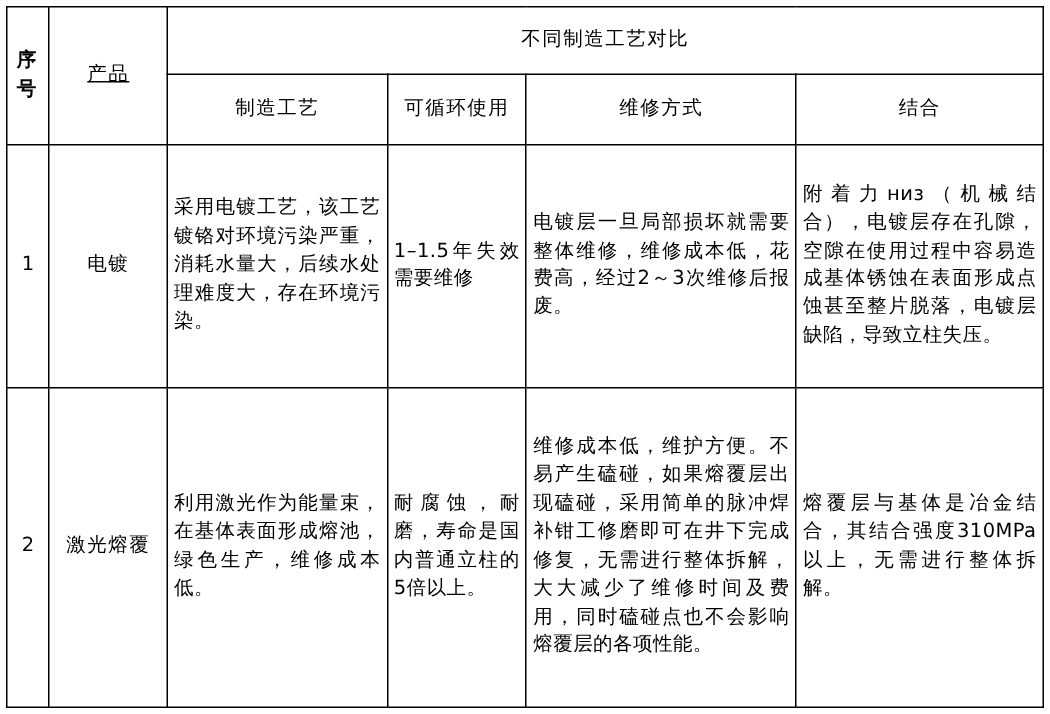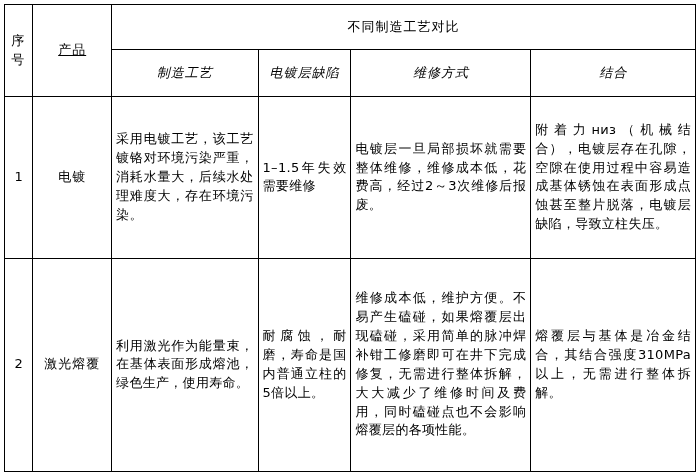--- a/index.html
+++ b/index.html
@@ -46,31 +46,31 @@
   .hdr-span {
     font-size: 16px;
     letter-spacing: 1px;
     height: 40px;
     margin-top: 14px;
   }
   .hdr-no {
     font-size: 15px;
     letter-spacing: 2px;
     line-height: 1.15;
+    font-weight: bold;
   }
   .hdr-prod {
     font-size: 15px;
     letter-spacing: 1px;
     text-decoration: underline;
   }
   .hdr-sub {
     font-size: 15px;
     letter-spacing: 1px;
     height: 42px;
-    font-style: italic;
   }
   .body-cell {
     font-size: 13.5px;
     text-align: center;
     letter-spacing: 0.3px;
   }
   .body-cell.justify {
     text-align: justify;
     text-align-last: left;
     text-justify: inter-ideograph;
@@ -99,35 +99,35 @@
       <col class="col-bond">
     </colgroup>
     <tbody>
       <tr>
         <td rowspan="2" class="hdr-no">序号</td>
         <td rowspan="2" class="hdr-prod">产品</td>
         <td colspan="4" class="hdr-span">不同制造工艺对比</td>
       </tr>
       <tr>
         <td class="hdr-sub">制造工艺</td>
-        <td class="hdr-sub">电镀层缺陷</td>
+        <td class="hdr-sub">可循环使用</td>
         <td class="hdr-sub">维修方式</td>
         <td class="hdr-sub">结合</td>
       </tr>
       <tr>
         <td class="row-no">1</td>
         <td class="row-prod">电镀</td>
         <td class="body-cell justify pad-in">采用电镀工艺，该工艺镀铬对环境污染严重，消耗水量大，后续水处理难度大，存在环境污染。</td>
         <td class="body-cell justify pad-in">1–1.5年失效需要维修</td>
         <td class="body-cell justify pad-in-wide">电镀层一旦局部损坏就需要整体维修，维修成本低，花费高，经过2～3次维修后报废。</td>
         <td class="body-cell justify pad-in-wide">附着力низ（机械结合），电镀层存在孔隙，空隙在使用过程中容易造成基体锈蚀在表面形成点蚀甚至整片脱落，电镀层缺陷，导致立柱失压。</td>
       </tr>
       <tr>
         <td class="row-no">2</td>
         <td class="row-prod">激光熔覆</td>
-        <td class="body-cell justify pad-in">利用激光作为能量束，在基体表面形成熔池，绿色生产，使用寿命。</td>
+        <td class="body-cell justify pad-in">利用激光作为能量束，在基体表面形成熔池，绿色生产，维修成本低。</td>
         <td class="body-cell justify pad-in">耐腐蚀，耐磨，寿命是国内普通立柱的5倍以上。</td>
         <td class="body-cell justify pad-in-wide">维修成本低，维护方便。不易产生磕碰，如果熔覆层出现磕碰，采用简单的脉冲焊补钳工修磨即可在井下完成修复，无需进行整体拆解，大大减少了维修时间及费用，同时磕碰点也不会影响熔覆层的各项性能。</td>
         <td class="body-cell justify pad-in-wide">熔覆层与基体是冶金结合，其结合强度310MPa以上，无需进行整体拆解。</td>
       </tr>
     </tbody>
   </table>
 </div>
 
 </body></html>

